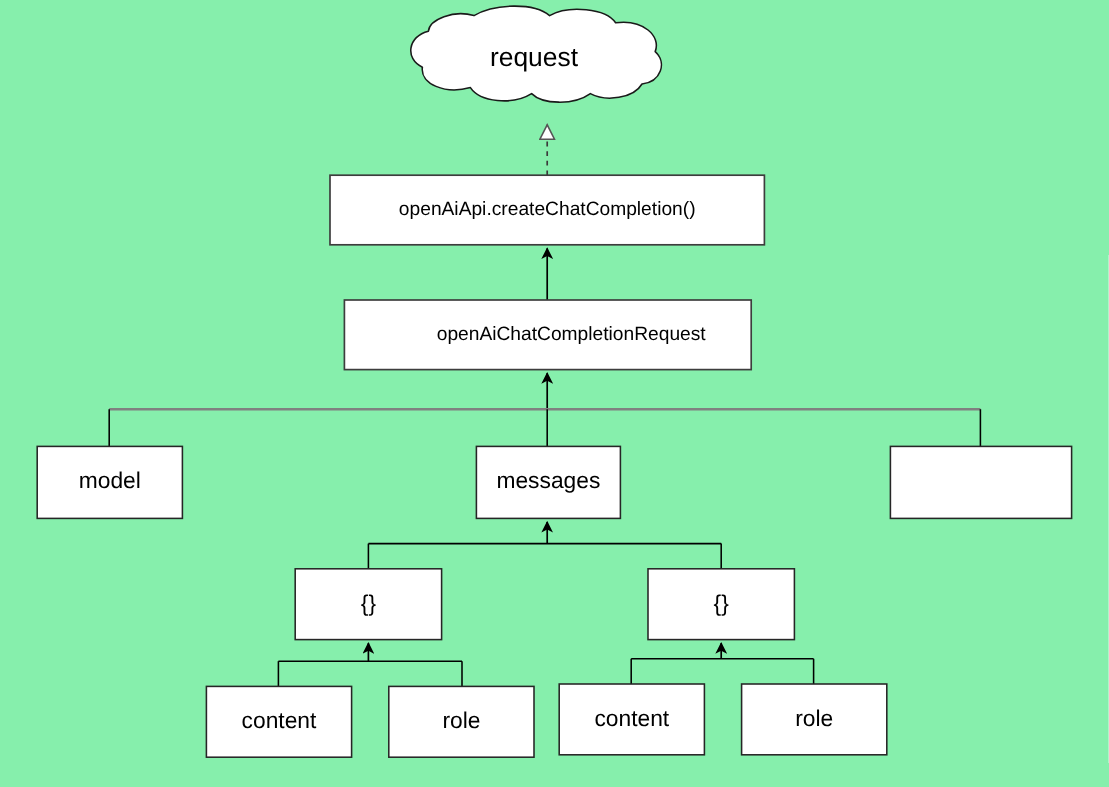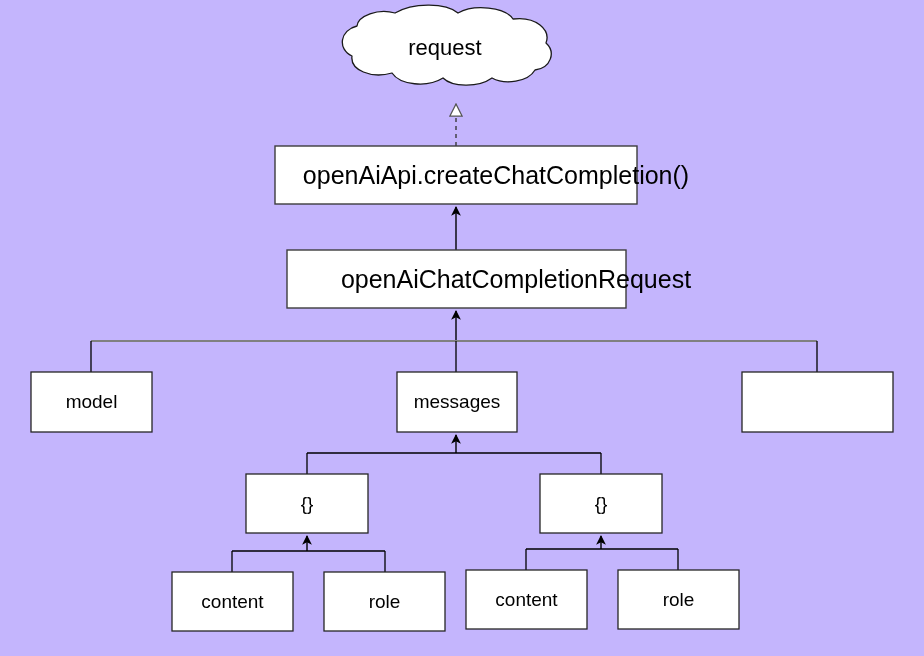--- a/index.html
+++ b/index.html
@@ -8,21 +8,21 @@
     padding: 0;
     background: #ffffff;
   }
   body {
     font-family: "Liberation Sans", sans-serif;
   }
   #canvas {
     position: relative;
     width: 924px;
     height: 656px;
-    background: #c4b5fd;
+    background: #86efac;
     overflow: hidden;
   }
   #diagram-svg {
     position: absolute;
     left: 0;
     top: 0;
     width: 924px;
     height: 656px;
     display: block;
   }
@@ -32,21 +32,21 @@
     align-items: center;
     justify-content: center;
     color: #000000;
     white-space: nowrap;
     pointer-events: none;
     font-family: "Liberation Sans", sans-serif;
   }
   .box-label { font-size: 19px; }
   .brace-label { font-size: 19px; }
   .cloud-label { font-size: 22px; }
-  .api-label { font-size: 25px; padding-left: 40px; }
+  .api-label { font-size: 16px; }
 </style>
 </head>
 <body>
 
 <div id="canvas">
 
   <svg id="diagram-svg" viewBox="0 0 924 656" xmlns="http://www.w3.org/2000/svg">
     <defs>
       <marker id="arrow-filled" viewBox="0 0 10 10" refX="9" refY="5" markerWidth="7" markerHeight="7" orient="auto-start-reverse">
         <path d="M 0 0 L 10 5 L 0 10 L 2.6 5 z" fill="#000000"></path>

